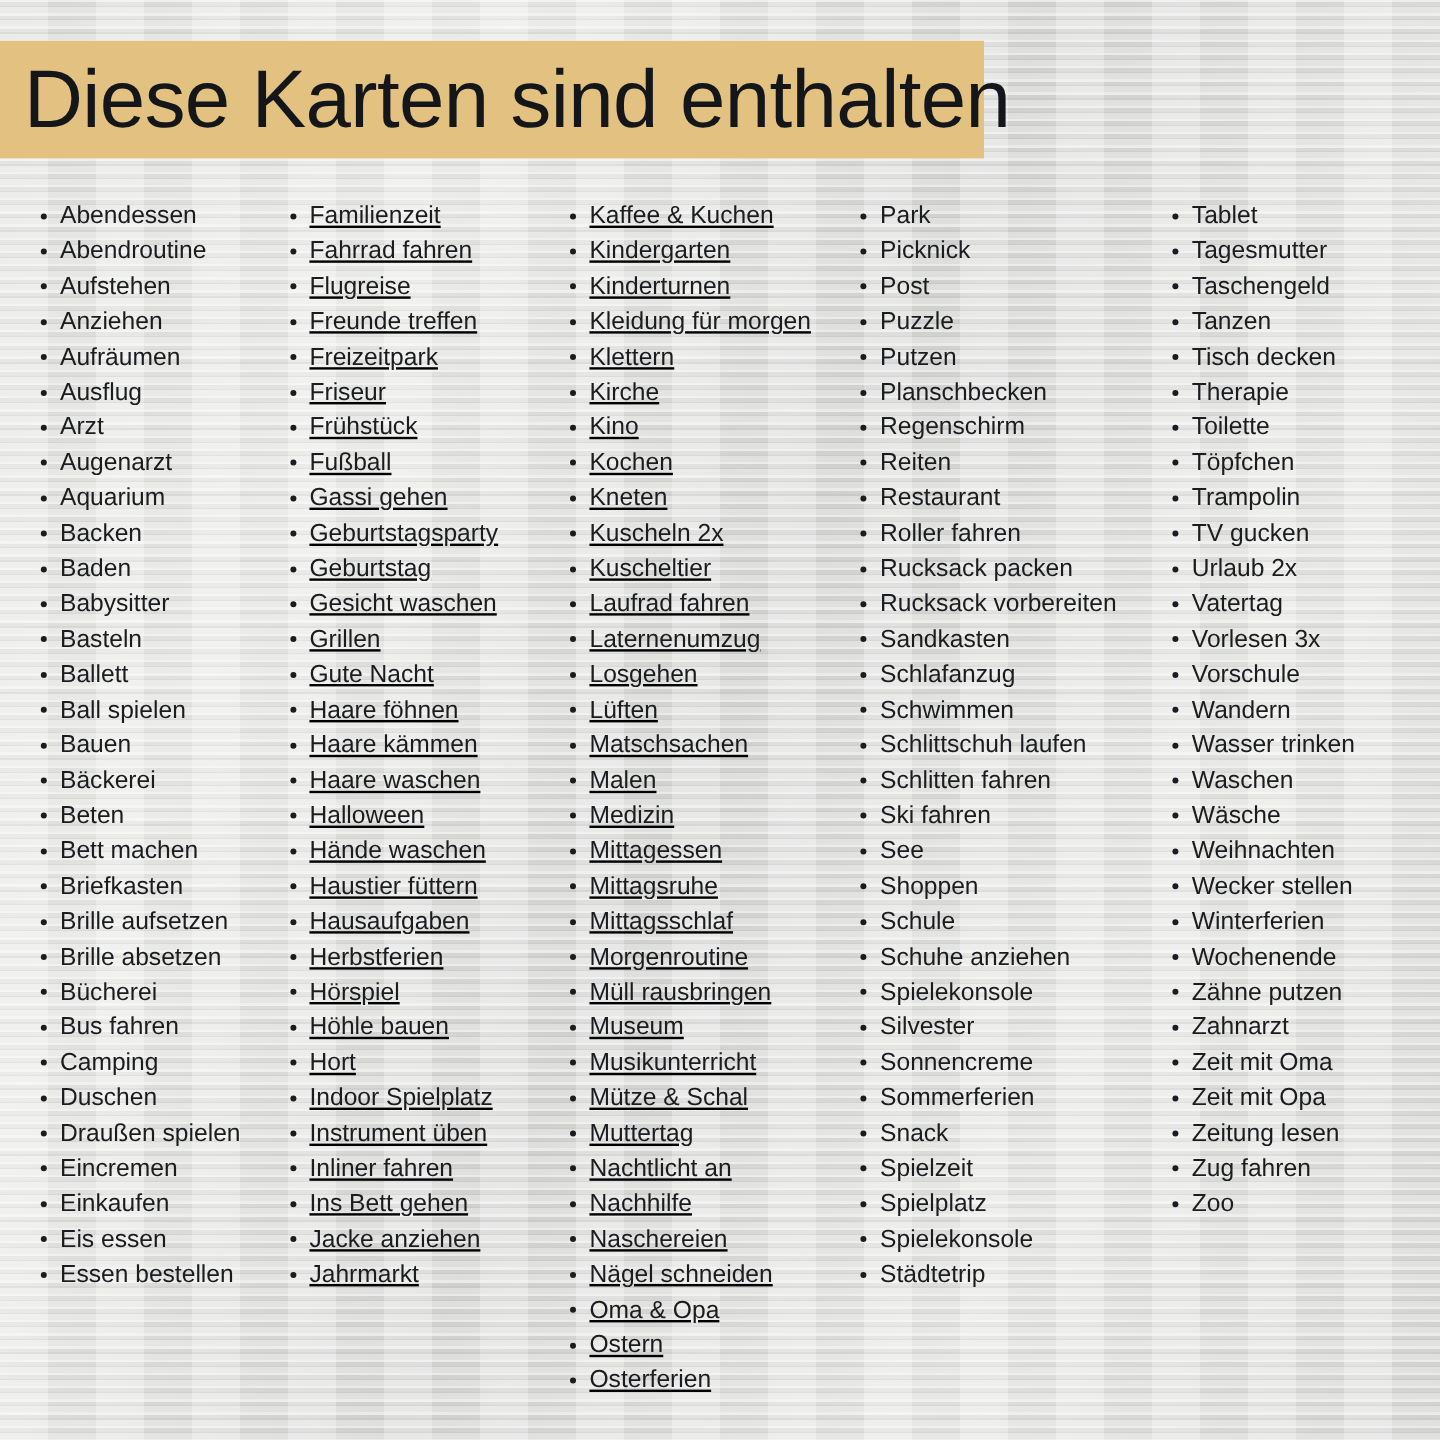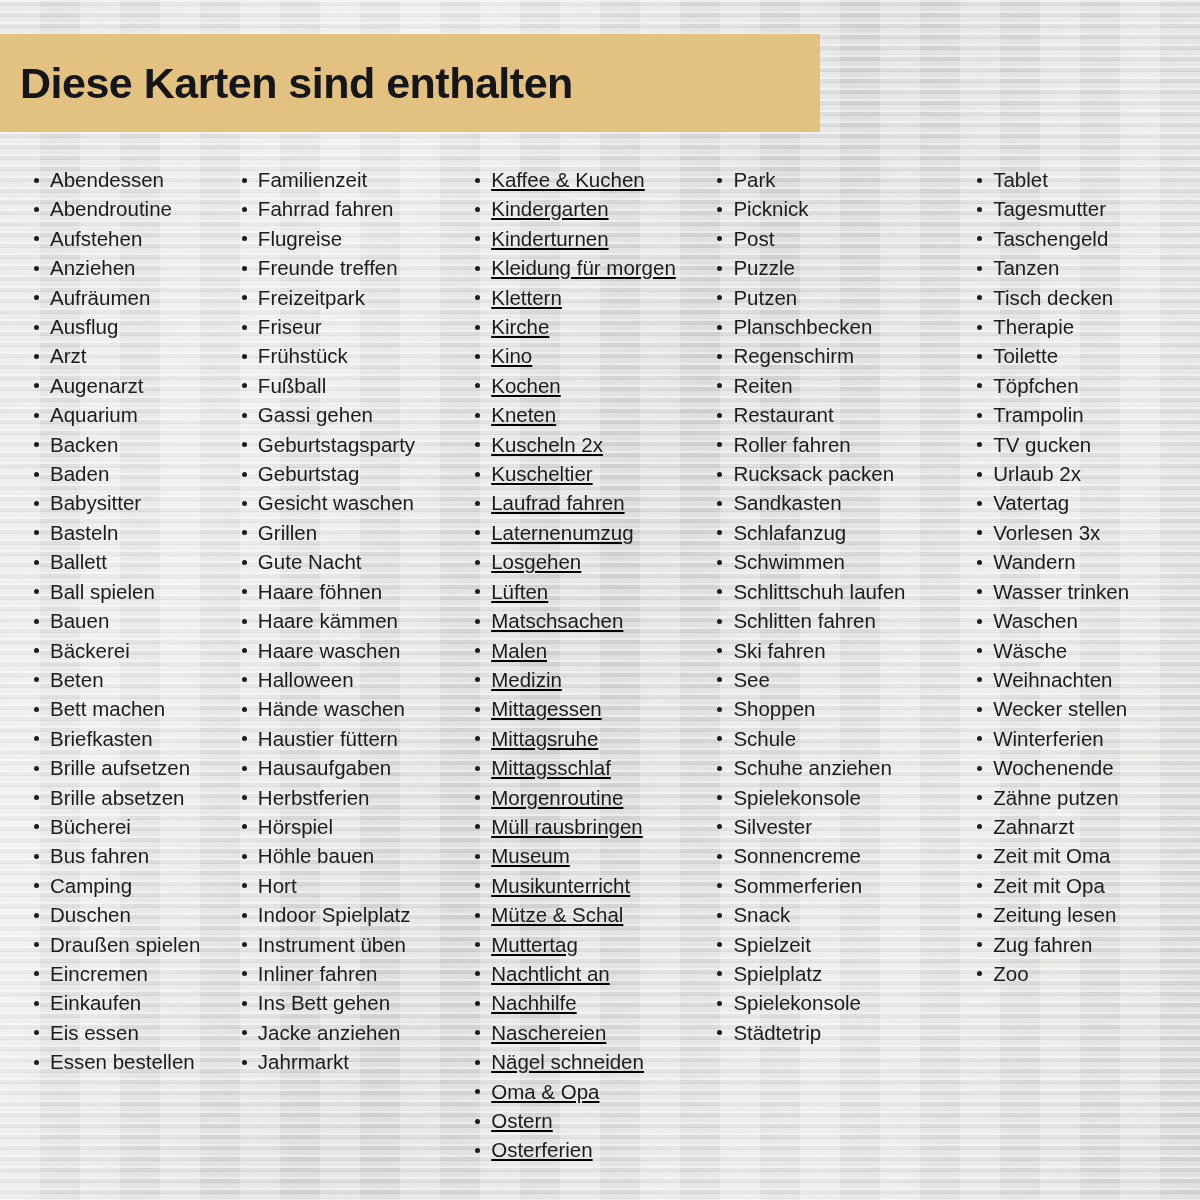--- a/index.html
+++ b/index.html
@@ -35,42 +35,42 @@
     position: absolute;
     left: 0;
     top: 34px;
     width: 820px;
     height: 98px;
     background: #e3c281;
     display: flex;
     align-items: center;
   }
   .title-text {
-    font-size: 43px;
-    font-weight: 700;
+    font-size: 68px;
+    font-weight: 400;
     color: #15161a;
     letter-spacing: -0.5px;
     padding-left: 20px;
     white-space: nowrap;
   }
 
   .columns {
     position: absolute;
     top: 165px;
     left: 28px;
     right: 18px;
     display: flex;
     align-items: flex-start;
   }
 
   .column {
     box-sizing: border-box;
   }
   .col-0 { width: 212px; }
-  .col-1 { width: 238px; }
+  .col-1 { width: 238px; text-decoration: underline; }
   .col-2 { width: 247px; text-decoration: underline; }
   .col-3 { width: 265px; }
   .col-4 { width: 215px; }
 
   ul.card-list {
     list-style: none;
     margin: 0;
     padding: 0;
   }
   ul.card-list li {
@@ -214,20 +214,21 @@
         <li>Picknick</li>
         <li>Post</li>
         <li>Puzzle</li>
         <li>Putzen</li>
         <li>Planschbecken</li>
         <li>Regenschirm</li>
         <li>Reiten</li>
         <li>Restaurant</li>
         <li>Roller fahren</li>
         <li>Rucksack packen</li>
+        <li>Rucksack vorbereiten</li>
         <li>Sandkasten</li>
         <li>Schlafanzug</li>
         <li>Schwimmen</li>
         <li>Schlittschuh laufen</li>
         <li>Schlitten fahren</li>
         <li>Ski fahren</li>
         <li>See</li>
         <li>Shoppen</li>
         <li>Schule</li>
         <li>Schuhe anziehen</li>
@@ -250,20 +251,21 @@
         <li>Tanzen</li>
         <li>Tisch decken</li>
         <li>Therapie</li>
         <li>Toilette</li>
         <li>Töpfchen</li>
         <li>Trampolin</li>
         <li>TV gucken</li>
         <li>Urlaub 2x</li>
         <li>Vatertag</li>
         <li>Vorlesen 3x</li>
+        <li>Vorschule</li>
         <li>Wandern</li>
         <li>Wasser trinken</li>
         <li>Waschen</li>
         <li>Wäsche</li>
         <li>Weihnachten</li>
         <li>Wecker stellen</li>
         <li>Winterferien</li>
         <li>Wochenende</li>
         <li>Zähne putzen</li>
         <li>Zahnarzt</li>

